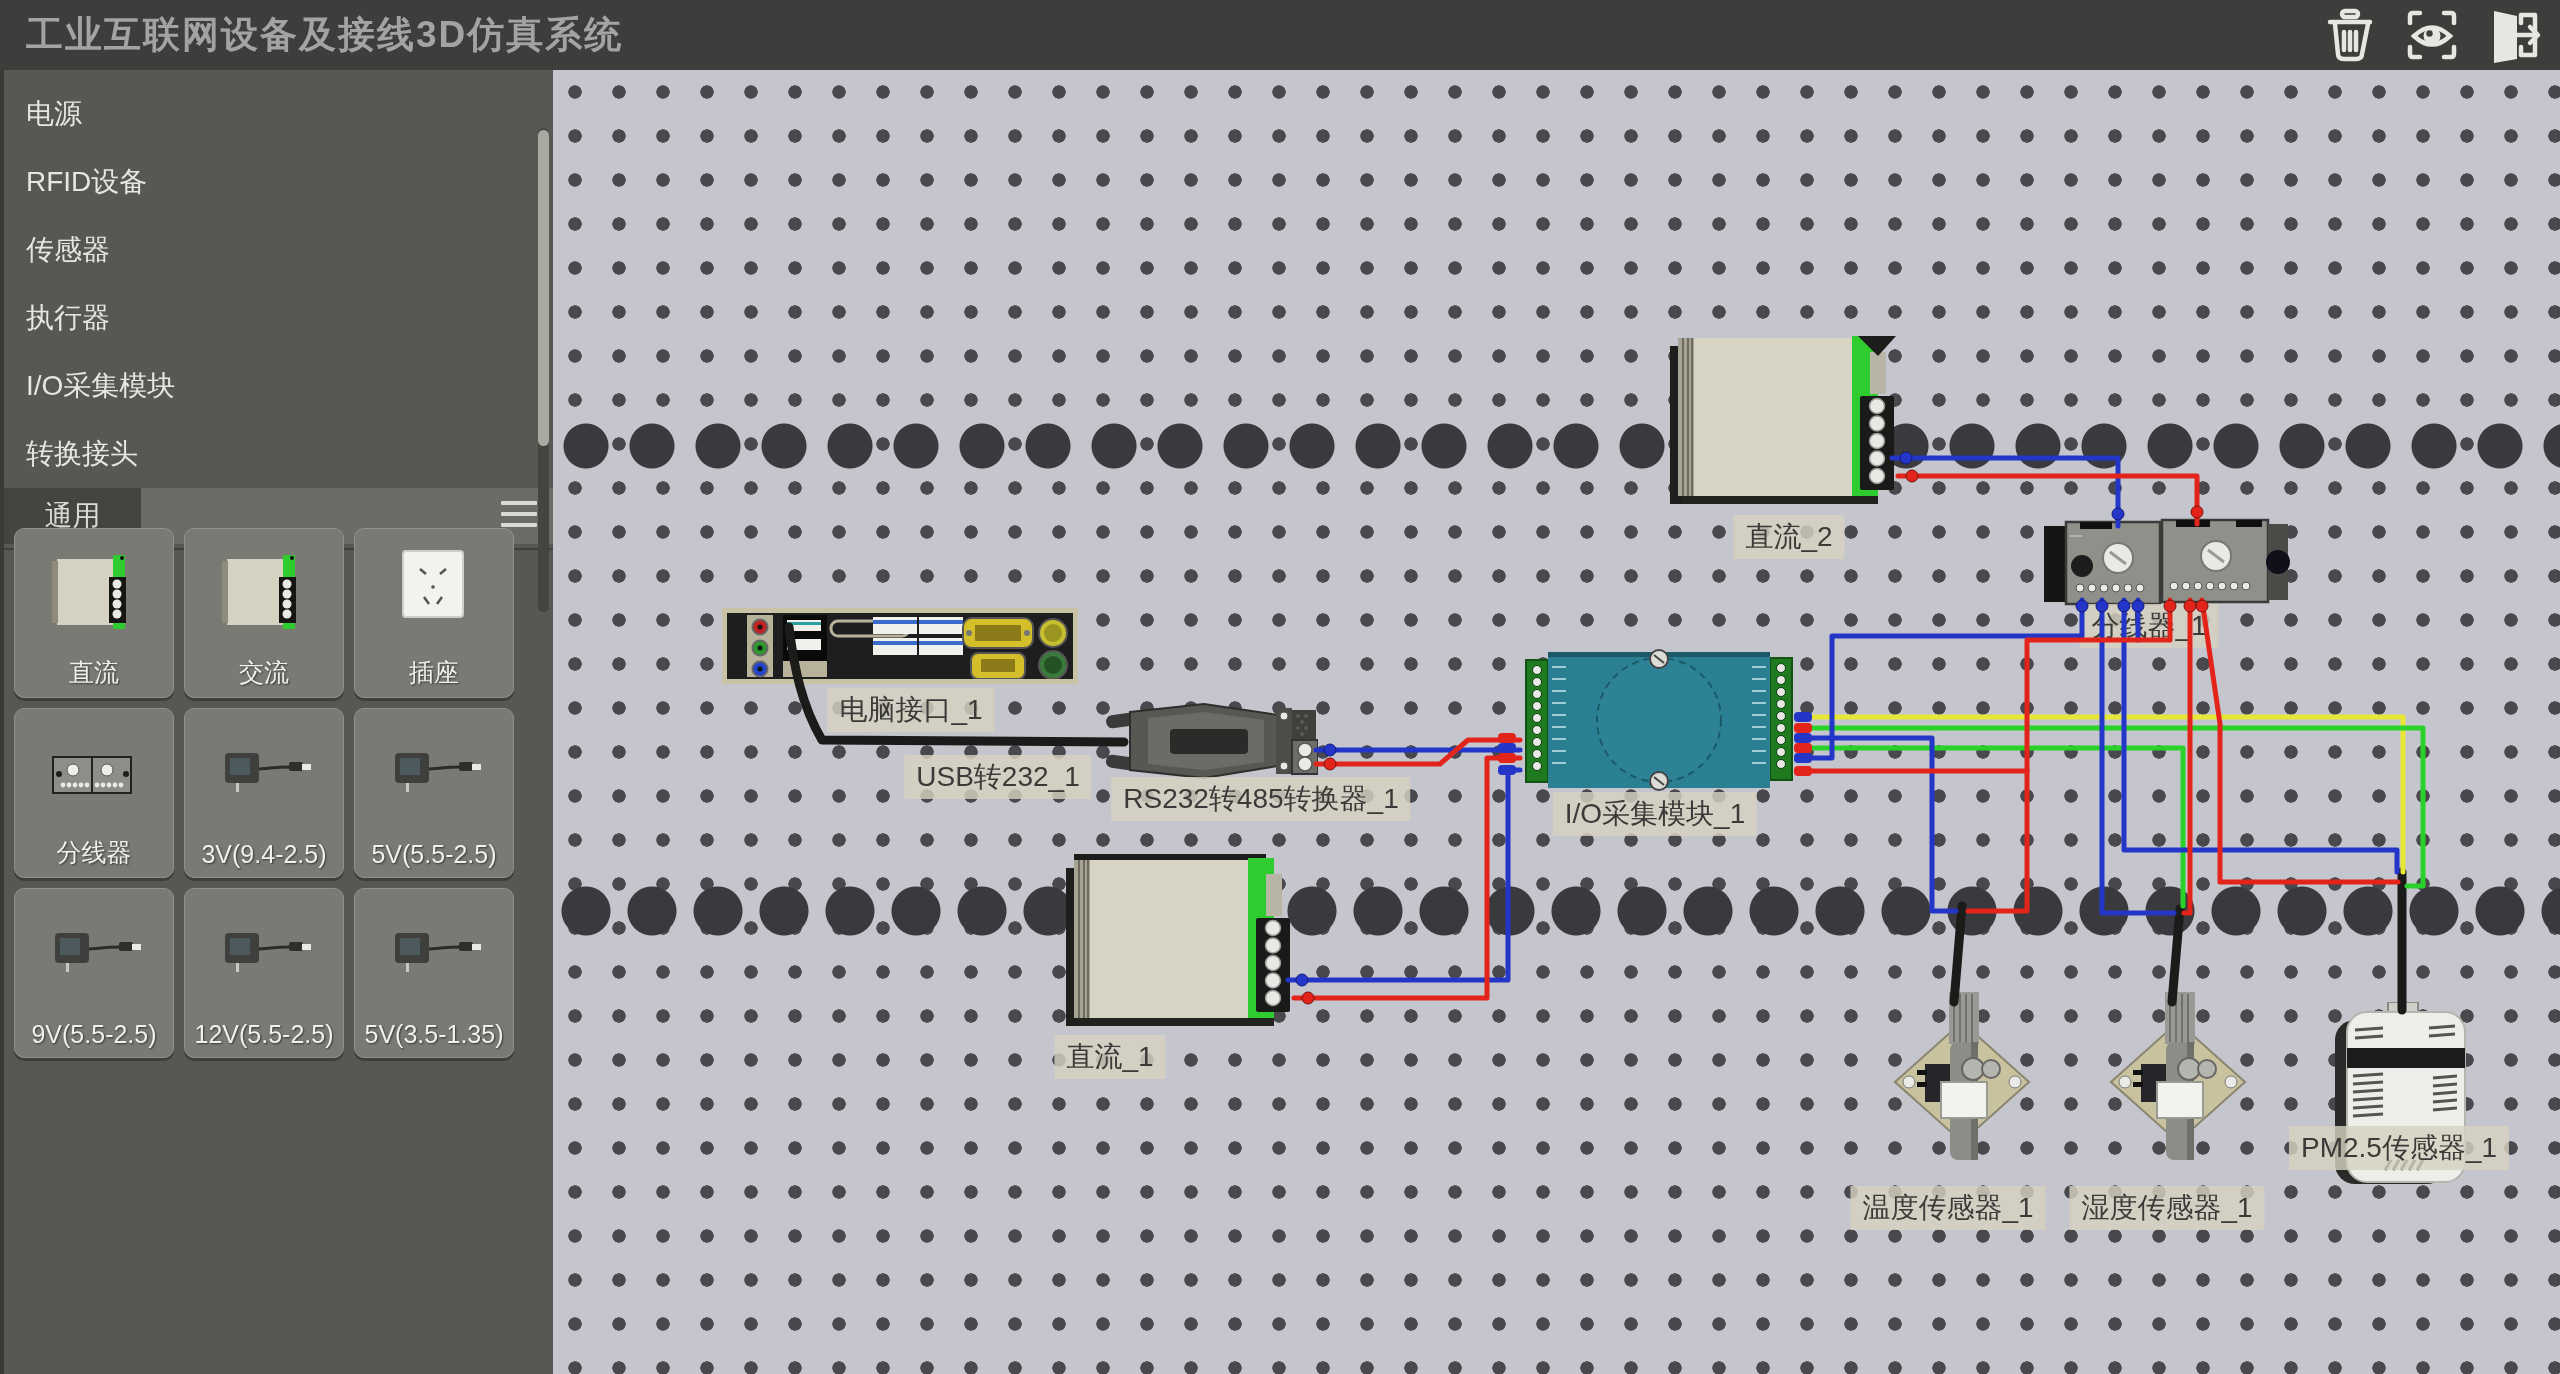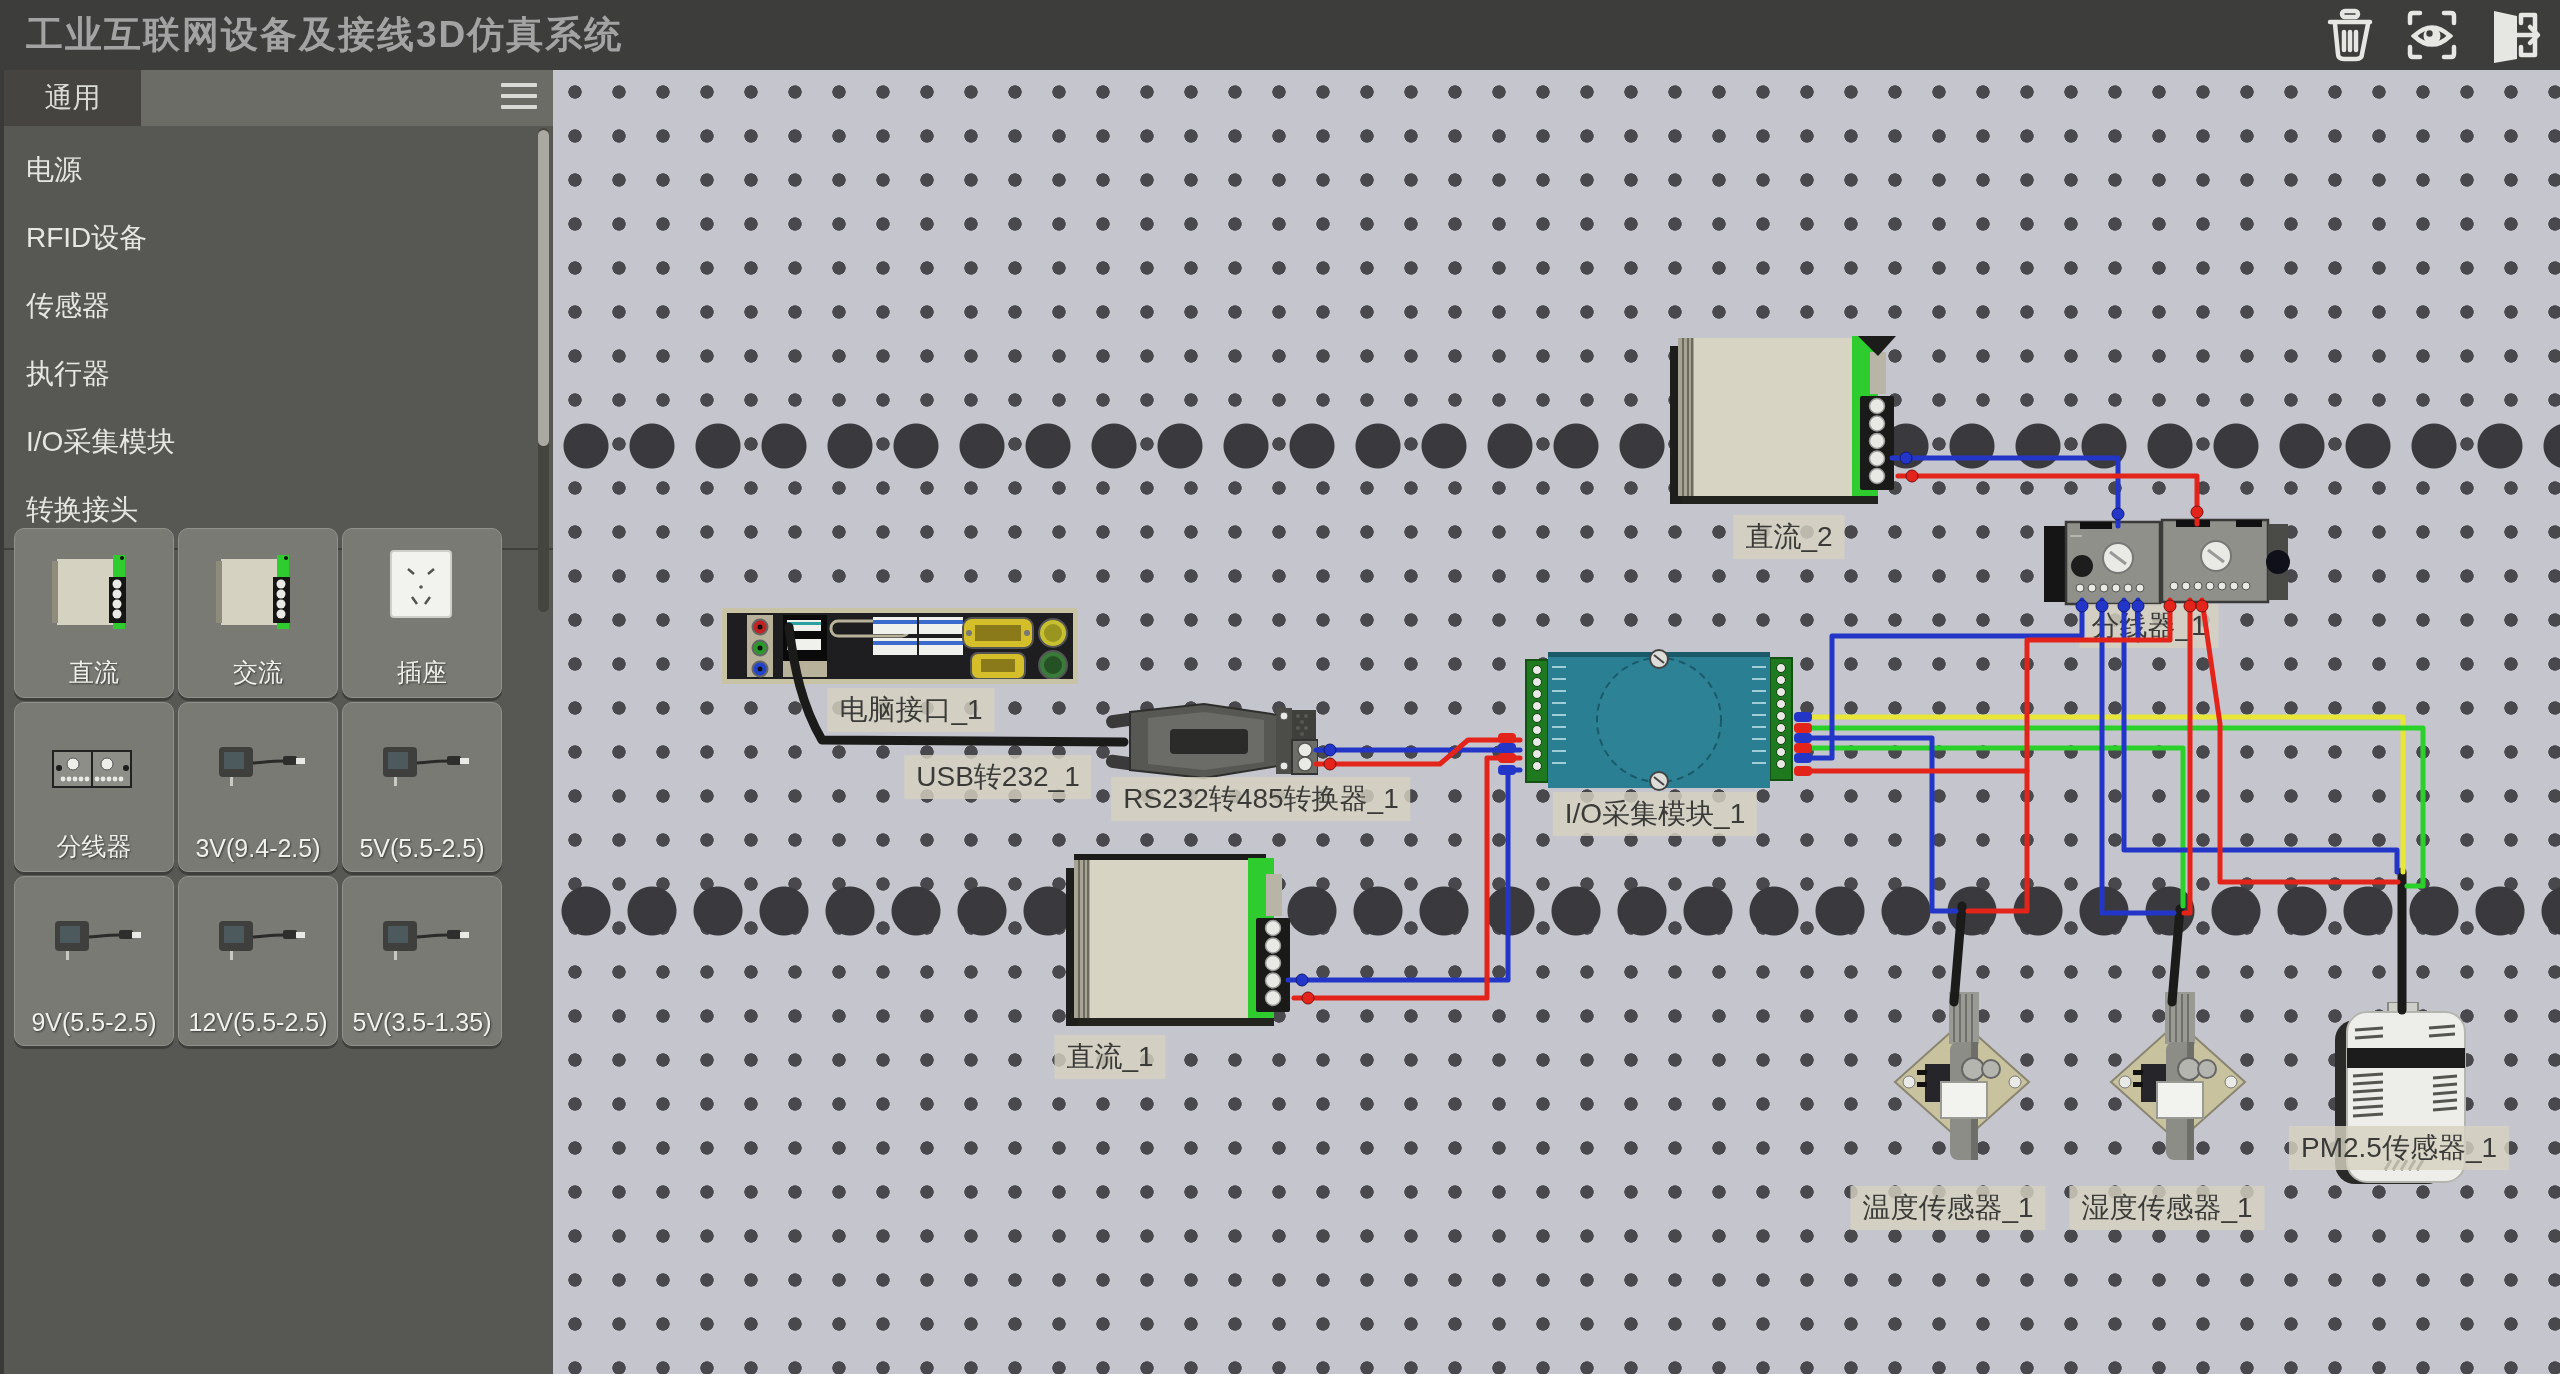--- a/index.html
+++ b/index.html
@@ -20,21 +20,21 @@
   #tab-common{position:absolute;left:0;top:0;width:137px;height:56px;background:#454440;
        color:#DADAD6;font-size:28px;display:flex;align-items:center;justify-content:center}
   #hamburger{position:absolute;right:16px;top:13px;width:36px;height:30px;cursor:pointer}
   #hamburger div{height:4px;background:#D9D9D5;margin-bottom:7px;border-radius:1px}
   #cats{position:relative;padding-top:10px}
   .cat{height:68px;line-height:68px;padding-left:22px;color:#E6E6E2;font-size:28px;cursor:pointer}
   #sep{height:2px;background:#3F3F3C;margin-top:4px}
   #sb-track{position:absolute;right:4px;top:58px;width:11px;height:484px;background:#45453F;border-radius:6px}
   #sb-thumb{position:absolute;right:4px;top:60px;width:11px;height:316px;background:#A9A9A2;border-radius:6px}
   #grid{position:absolute;left:10px;top:458px;width:533px;display:grid;
-       grid-template-columns:repeat(3,160px);gap:4px}
+       grid-template-columns:repeat(3,160px);gap:10px}
   .card{height:168px;background:#7A7A74;border:1px solid #91918B;border-radius:10px;
        position:relative;box-shadow:0 3px 0 rgba(0,0,0,.28);cursor:pointer}
   .card-thumb{position:absolute;top:8px;left:0;width:100%;height:118px;
        display:flex;align-items:center;justify-content:center}
   .card-label{position:absolute;bottom:8px;width:100%;text-align:center;color:#F0F0EC;
        font-size:25px;text-shadow:1px 1px 2px rgba(0,0,0,.55);white-space:nowrap}
 
   
   #canvas{position:absolute;left:553px;top:70px;right:0;bottom:0;background-color:#C5C5CD;
        background-image:radial-gradient(circle 7px at 22px 22px,#48484D 6.4px,rgba(0,0,0,0) 7px);
@@ -427,48 +427,48 @@
     <rect class="stub-blue" x="1794" y="712" width="18" height="10" rx="4"></rect>
     <rect class="stub-red" x="1794" y="723" width="18" height="10" rx="4"></rect>
     <rect class="stub-blue" x="1794" y="733" width="18" height="10" rx="4"></rect>
     <rect class="stub-red" x="1794" y="743" width="18" height="10" rx="4"></rect>
     <rect class="stub-blue" x="1794" y="753" width="18" height="10" rx="4"></rect>
     <rect class="stub-red" x="1794" y="766" width="18" height="10" rx="4"></rect>
   </g>
 </svg>
 
 <div id="sidebar">
+  <div id="cats">
+      <div class="cat">
+    <span>电源</span>
+  </div>
+      <div class="cat">
+    <span>RFID设备</span>
+  </div>
+      <div class="cat">
+    <span>传感器</span>
+  </div>
+      <div class="cat">
+    <span>执行器</span>
+  </div>
+      <div class="cat">
+    <span>I/O采集模块</span>
+  </div>
+      <div class="cat">
+    <span>转换接头</span>
+  </div>
+    </div>
   <div id="tabbar">
     <div id="tab-common">通用</div>
     <div id="hamburger">
         <div></div>
         <div></div>
         <div></div>
       </div>
   </div>
-  <div id="cats">
-      <div class="cat">
-    <span>电源</span>
-  </div>
-      <div class="cat">
-    <span>RFID设备</span>
-  </div>
-      <div class="cat">
-    <span>传感器</span>
-  </div>
-      <div class="cat">
-    <span>执行器</span>
-  </div>
-      <div class="cat">
-    <span>I/O采集模块</span>
-  </div>
-      <div class="cat">
-    <span>转换接头</span>
-  </div>
-    </div>
   <div id="sep"></div>
   <div id="grid">
       <div class="card">
     <div class="card-thumb">
           <svg width="110" height="110" viewBox="0 0 110 110">
     <rect x="18" y="18" width="58" height="66" fill="#D6D2C2"></rect>
     <rect x="13" y="20" width="6" height="62" fill="#8F8C7C"></rect>
     <rect x="74" y="14" width="12" height="74" fill="#2ECC2E"></rect>
     <rect x="70" y="36" width="17" height="46" fill="#151513"></rect>
     <circle cx="78" cy="43" r="4.5" fill="#E9E9E5"></circle>

